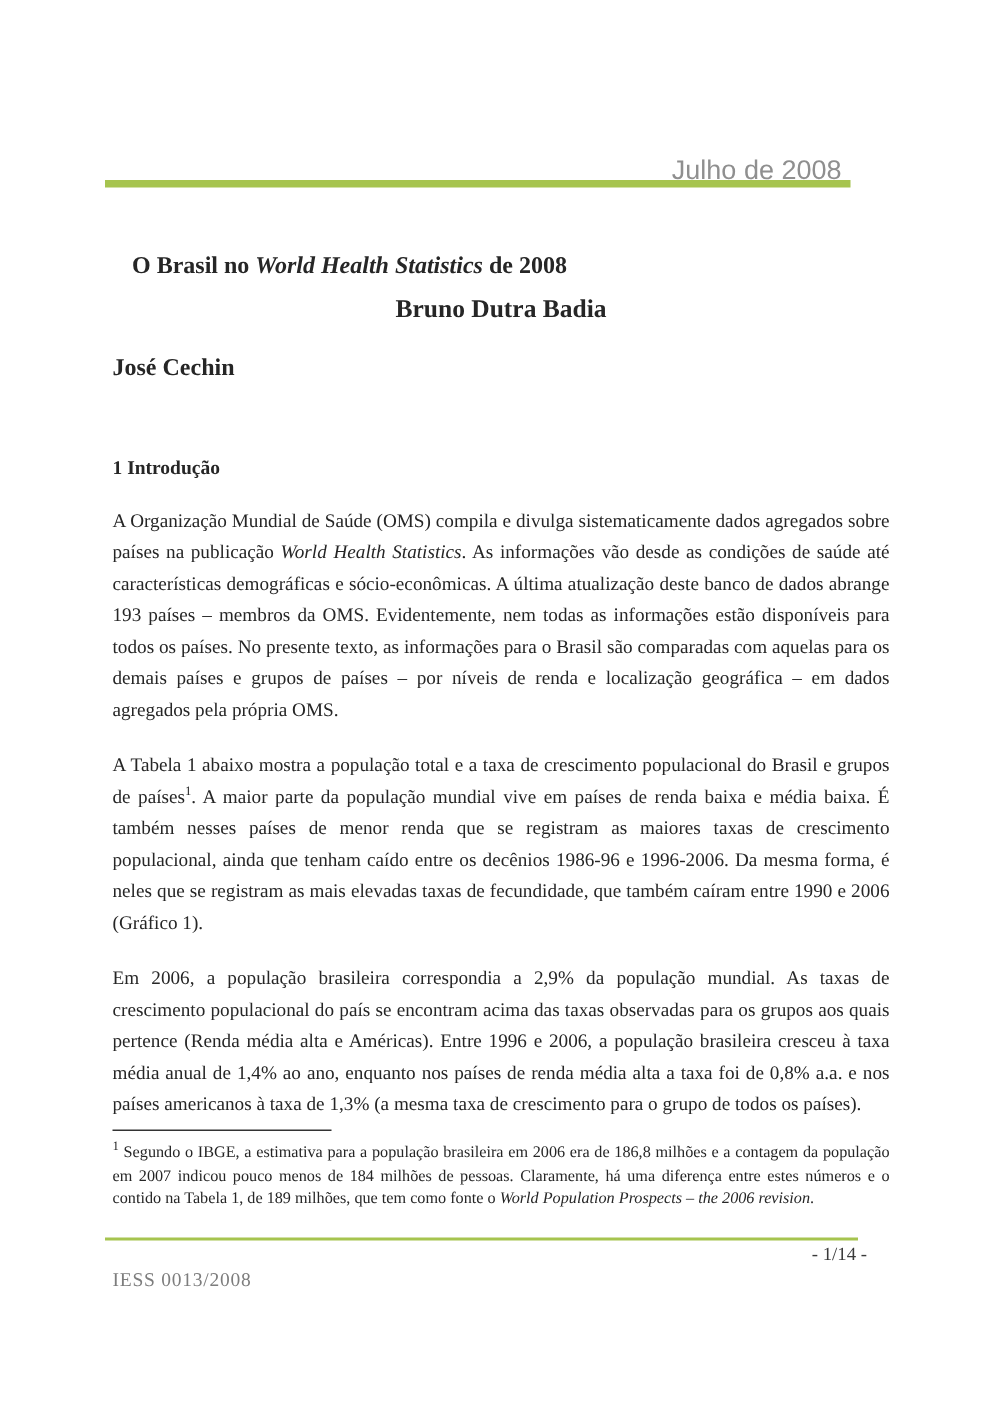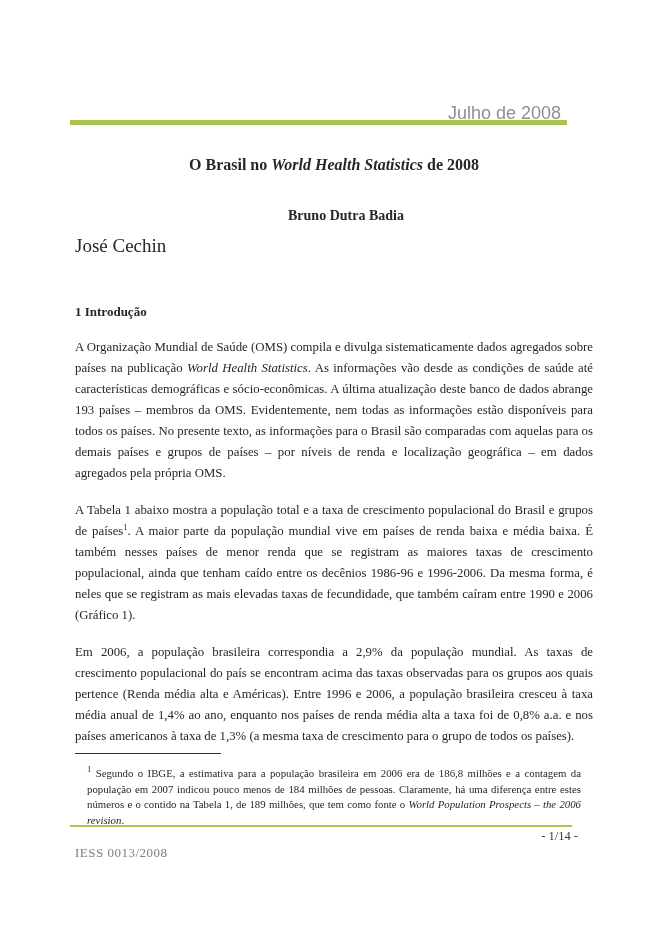--- a/index.html
+++ b/index.html
@@ -34,47 +34,47 @@
     font-size:18px; color:#8f8f8f;
   }
   .header-rule {
     position:absolute; left:70px; top:120px;
     width:497px; height:5px; background:#a6c44f;
   }
 
   
   .doc-title {
     position:absolute; top:156px; left:75px; width:518px;
-    text-align:center; font-size:16px; font-weight:bold; margin:0;
+    font-size:16px; font-weight:bold; margin:13px;
   }
   .doc-author {
     position:absolute; top:196px; left:75px; width:518px;
-    text-align:center; font-size:14px; font-weight:bold; margin:12px;
+    text-align:center; font-size:17px; font-weight:bold; margin:0;
   }
   .byline { position:absolute; top:237px; left:75px; width:518px; }
-  .byline-name { margin:0; font-size:19px; font-weight:normal; line-height:17px; }
+  .byline-name { margin:0; font-size:16px; font-weight:bold; line-height:17px; }
   .byline-role { margin:0; font-size:12.5px; font-style:italic; line-height:17px; }
 
   
   .body { position:absolute; top:303px; left:75px; width:518px; }
   .section-heading {
     font-size:13px; font-weight:bold; margin:0 0 17px 0; line-height:17px;
   }
   .para {
     font-size:12.8px; line-height:21px; text-align:justify;
     margin:0 0 16px 0;
   }
   .para sup, .footnote-text sup { font-size:8.5px; line-height:0; }
   .section { margin-bottom:8px; }
 
   
   .footnote-area { position:absolute; left:75px; top:753px; width:518px; }
   .footnote-separator { width:146px; height:1px; background:#333333; margin:0 0 7px 0; }
   .footnote-text {
-    font-size:10.8px; line-height:15.5px; text-align:justify; margin:12px;
+    font-size:10.8px; line-height:15.5px; text-align:justify; margin:0;
   }
 
   
   .footer-rule {
     position:absolute; left:70px; top:825px;
     width:502px; height:2px; background:#a6c44f;
   }
   .footer-doc-id {
     position:absolute; left:75px; top:833px;
     font-size:13px; color:#7d7d7d; letter-spacing:0.5px;margin-top:12px;

